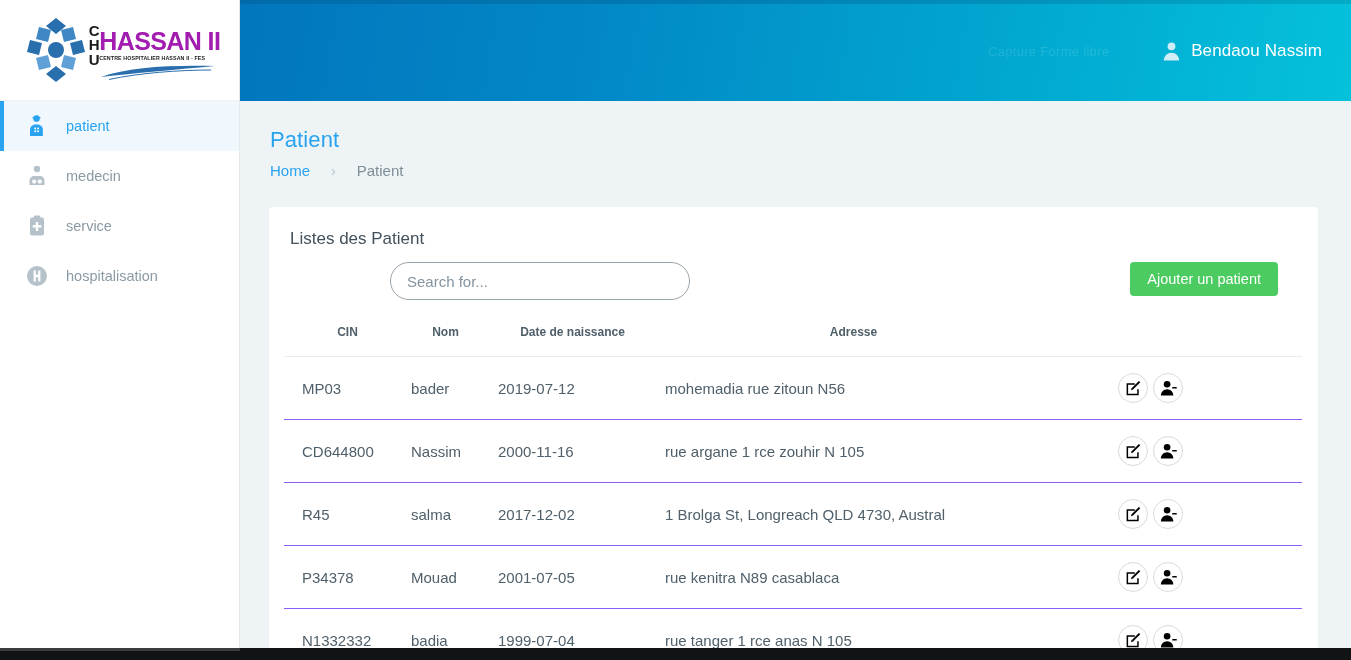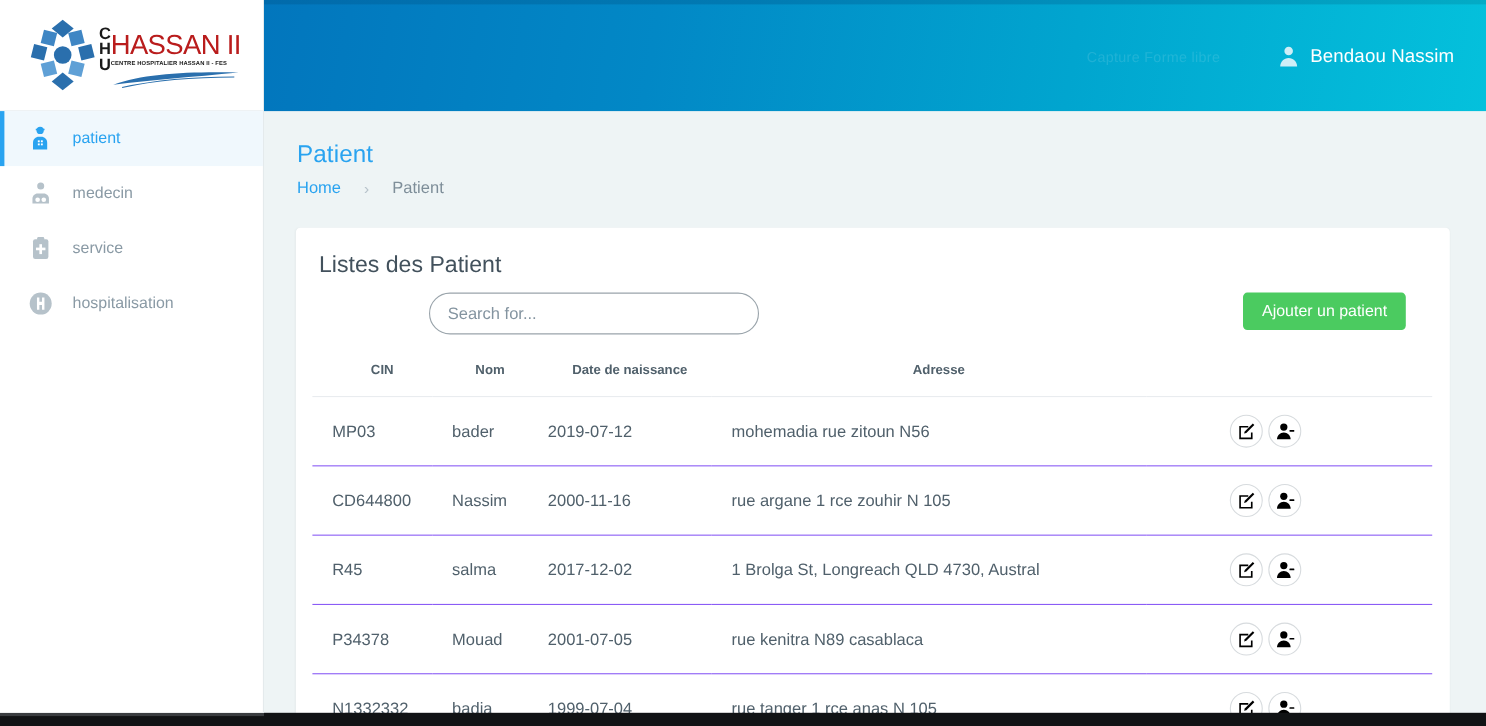--- a/index.html
+++ b/index.html
@@ -30,21 +30,21 @@
   .logo-text { display: flex; align-items: flex-start; }
   .chu-col {
     display: flex; flex-direction: column;
     font-weight: bold; color: #1a1a1a;
     font-size: 15px; line-height: 14.5px;
     letter-spacing: -0.3px;
     padding-top: 3px;
   }
   .logo-right { display: flex; flex-direction: column; padding-top: 8px; }
   .logo-main {
-    font-size: 25px; font-weight: normal; color: #b91c1c;
+    font-size: 25px; font-weight: bold; color: #a21caf;
     letter-spacing: -0.6px; line-height: 24px;
   }
   .logo-sub {
     font-size: 5.3px; font-weight: bold; color: #1a1a1a;
     letter-spacing: 0.12px; margin-top: 2px; white-space: nowrap;
   }
   .logo-swoosh { margin-top: 3px; }
 
   .nav { padding-top: 0px; }
   .nav-item {
@@ -111,21 +111,21 @@
   #card {
     position: absolute; left: 269px; top: 207px;
     width: 1049px; min-height: 441px;
     background: #ffffff;
     border-radius: 4px;
     box-shadow: 0 1px 2px rgba(0,0,0,.045);
     overflow: hidden;
   }
   .card-title {
     margin: 22px 0 0 21px;
-    font-size: 21px; color: #42515c; font-weight: normal;
+    font-size: 17px; color: #42515c; font-weight: normal;
   }
   .toolbar {
     position: relative; height: 62px; margin-top: 6px;
   }
   #search-input {
     position: absolute; left: 121px; top: 7px;
     width: 300px; height: 38px;
     border: 1px solid #9aa4ab; border-radius: 19px;
     padding: 0 16px; font-size: 15px; color: #50606b;
     background: #fff; outline: none;

